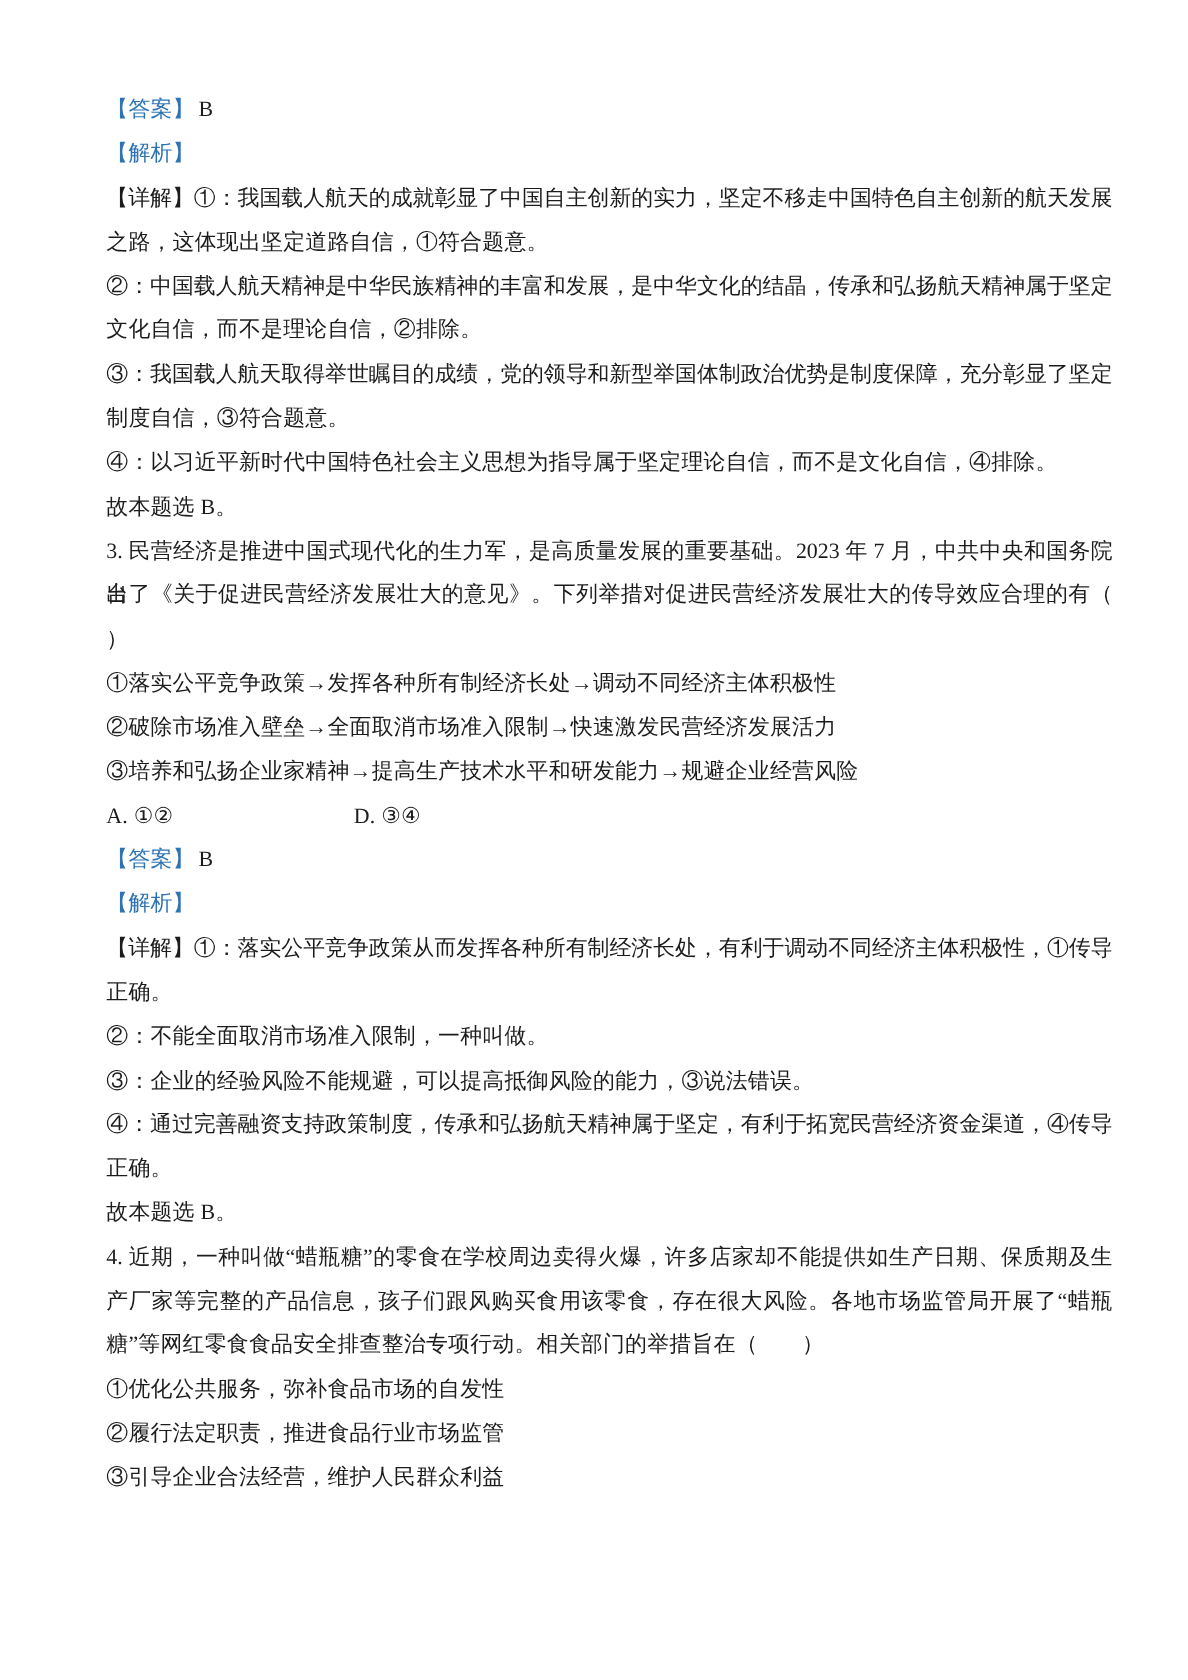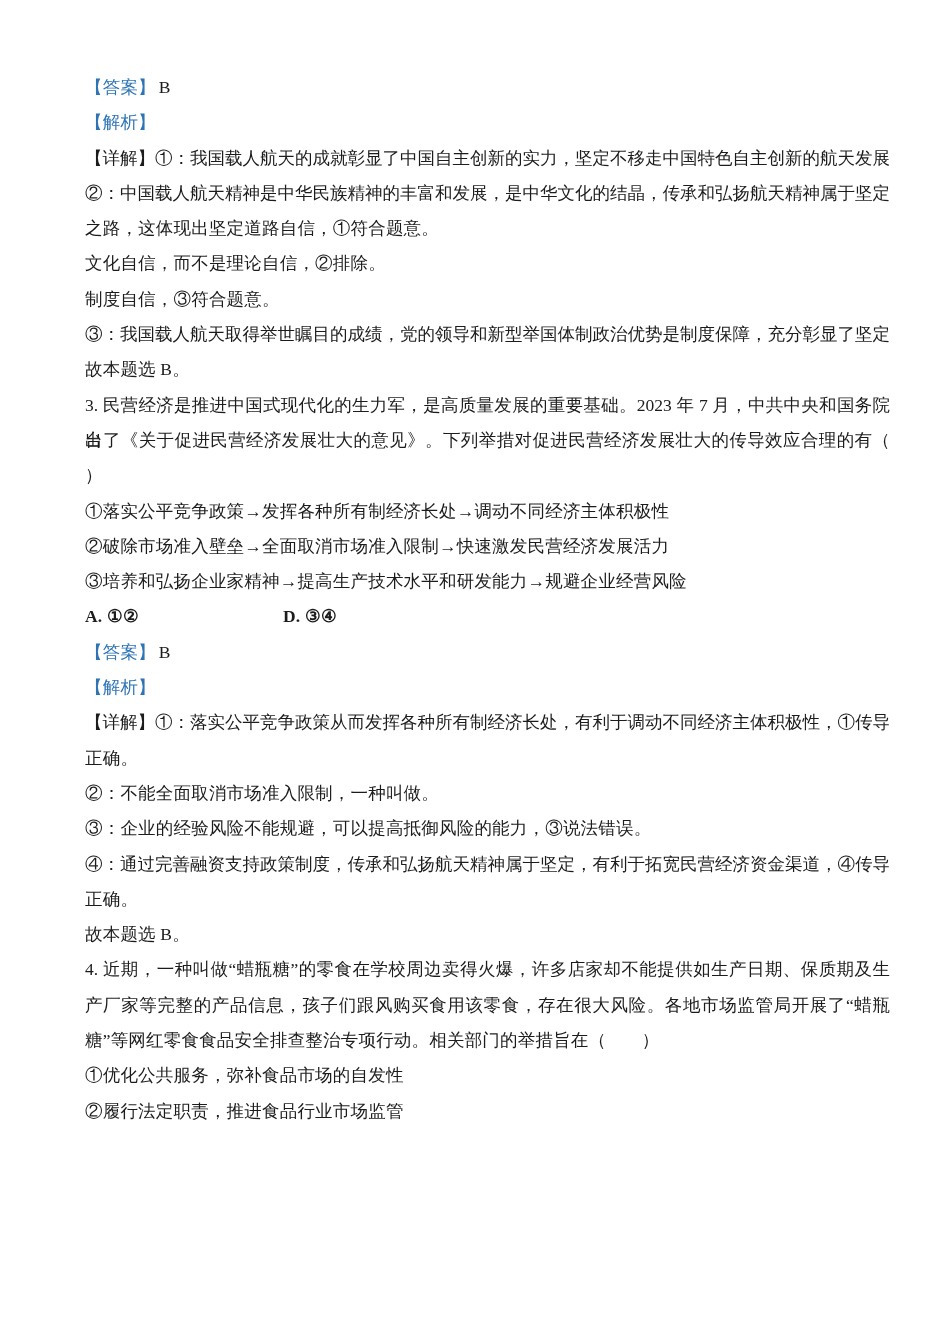--- a/index.html
+++ b/index.html
@@ -39,40 +39,40 @@
   .label-blue {
     color: #2E74B5;
   }
   .label-gap {
     display: inline-block;
     width: 3px;
   }
   .options-row {
     display: flex;
     align-items: center;
-    font-weight: bold;
   }
   .options-row .opt { flex: 0 0 auto; }
   .options-row .opt:nth-child(1) { width: 198px; }
   .options-row .opt:nth-child(2) { width: 196px; }
   .options-row .opt:nth-child(3) { width: 193px; }
 </style>
 </head>
 <body>
 
 <div class="page">
   <div class="doc" id="doc">
       <div class="line"><span class="label-blue">【答案】</span><span class="label-gap"></span><span>B</span></div>
       <div class="line"><span class="label-blue">【解析】</span><span class="label-gap"></span><span></span></div>
       <div class="line justify">【详解】①：我国载人航天的成就彰显了中国自主创新的实力，坚定不移走中国特色自主创新的航天发展</div>
+      <div class="line">之路，这体现出坚定道路自信，①符合题意。</div>
       <div class="line justify">②：中国载人航天精神是中华民族精神的丰富和发展，是中华文化的结晶，传承和弘扬航天精神属于坚定</div>
-      <div class="line">之路，这体现出坚定道路自信，①符合题意。</div>
       <div class="line">文化自信，而不是理论自信，②排除。</div>
+      <div class="line justify">③：我国载人航天取得举世瞩目的成绩，党的领导和新型举国体制政治优势是制度保障，充分彰显了坚定</div>
       <div class="line">制度自信，③符合题意。</div>
-      <div class="line justify">③：我国载人航天取得举世瞩目的成绩，党的领导和新型举国体制政治优势是制度保障，充分彰显了坚定</div>
+      <div class="line">④：以习近平新时代中国特色社会主义思想为指导属于坚定理论自信，而不是文化自信，④排除。</div>
       <div class="line">故本题选 B。</div>
       <div class="line justify">3. 民营经济是推进中国式现代化的生力军，是高质量发展的重要基础。2023 年 7 月，中共中央和国务院出</div>
       <div class="line justify">台了《关于促进民营经济发展壮大的意见》。下列举措对促进民营经济发展壮大的传导效应合理的有（</div>
       <div class="line">）</div>
       <div class="line">①落实公平竞争政策→发挥各种所有制经济长处→调动不同经济主体积极性</div>
       <div class="line">②破除市场准入壁垒→全面取消市场准入限制→快速激发民营经济发展活力</div>
       <div class="line">③培养和弘扬企业家精神→提高生产技术水平和研发能力→规避企业经营风险</div>
       <div class="line options-row">
         <span class="opt">A. ①②</span>
         <span class="opt">D. ③④</span>
@@ -84,14 +84,15 @@
       <div class="line">②：不能全面取消市场准入限制，一种叫做。</div>
       <div class="line">③：企业的经验风险不能规避，可以提高抵御风险的能力，③说法错误。</div>
       <div class="line justify">④：通过完善融资支持政策制度，传承和弘扬航天精神属于坚定，有利于拓宽民营经济资金渠道，④传导</div>
       <div class="line">正确。</div>
       <div class="line">故本题选 B。</div>
       <div class="line justify">4. 近期，一种叫做“蜡瓶糖”的零食在学校周边卖得火爆，许多店家却不能提供如生产日期、保质期及生</div>
       <div class="line justify">产厂家等完整的产品信息，孩子们跟风购买食用该零食，存在很大风险。各地市场监管局开展了“蜡瓶</div>
       <div class="line">糖”等网红零食食品安全排查整治专项行动。相关部门的举措旨在（　　）</div>
       <div class="line">①优化公共服务，弥补食品市场的自发性</div>
       <div class="line">②履行法定职责，推进食品行业市场监管</div>
+      <div class="line">③引导企业合法经营，维护人民群众利益</div>
     </div>
 </div>
 
 </body></html>

